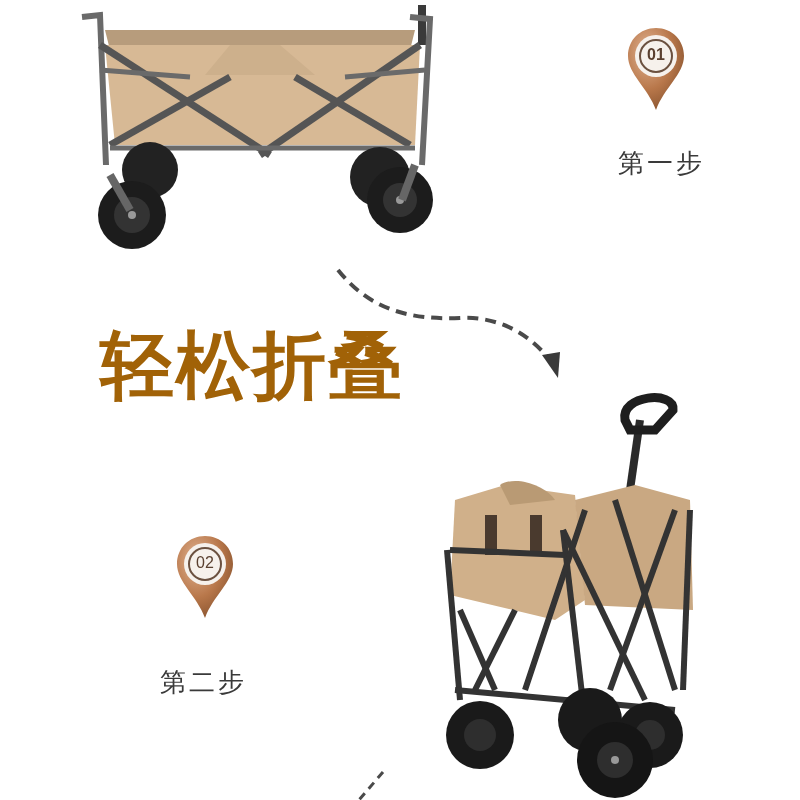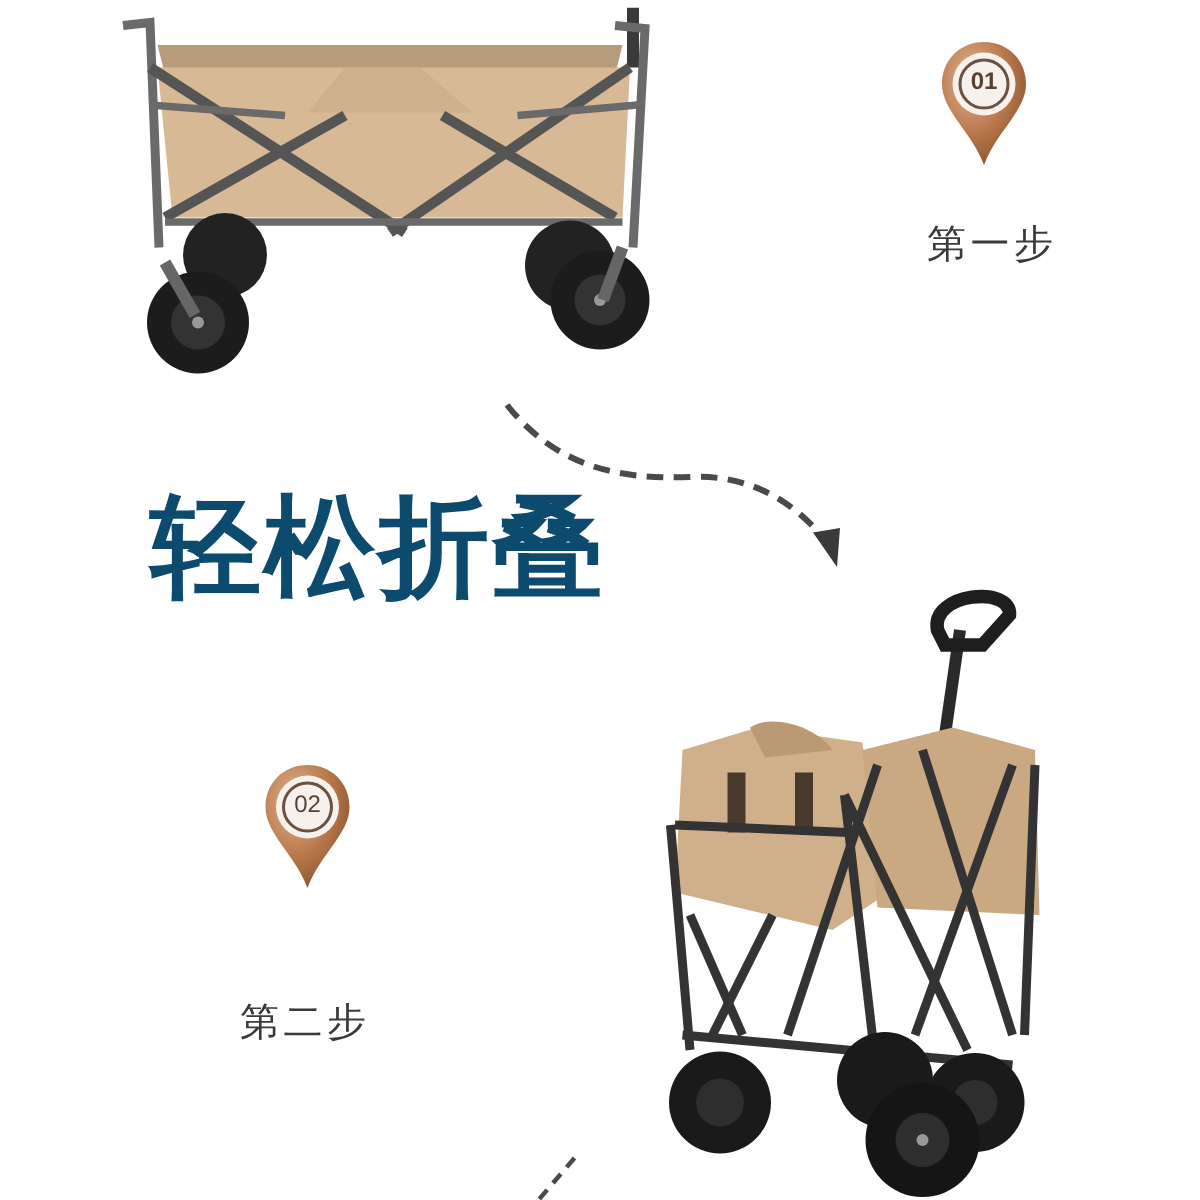--- a/index.html
+++ b/index.html
@@ -1,18 +1,18 @@
 <!DOCTYPE html>
 <html><head>
 <meta charset="utf-8">
 <style>
   html,body{margin:0;padding:0;background:#ffffff;}
   body{width:800px;height:800px;position:relative;overflow:hidden;font-family:"DejaVu Sans","Liberation Sans",sans-serif;}
   .abs{position:absolute;}
-  .headline{left:100px;top:328px;font-size:74px;font-weight:bold;color:#0c4a6e;letter-spacing:2px;line-height:1;}
+  .headline{left:100px;top:328px;font-size:74px;font-weight:bold;color:#a16207;letter-spacing:2px;line-height:1;}
   .step-label{font-size:26px;color:#3a3a3a;letter-spacing:3px;line-height:1;}
   .pin{width:60px;height:86px;}
   svg{display:block;}
 </style>
 </head>
 <body>
 
 <div class="abs" style="left:70px;top:5px;width:380px;height:245px;">
   <svg width="380" height="245" viewBox="0 0 380 245">
 
@@ -69,21 +69,21 @@
 
 <div class="abs headline">轻松折叠</div>
 
 <div class="abs" style="left:330px;top:260px;width:240px;height:125px;">
   <svg width="240" height="125" viewBox="0 0 240 125">
     <path d="M8 10 C40 50 80 60 130 58 C170 56 200 75 220 100" stroke="#4a4a4a" stroke-width="4" stroke-dasharray="11 7" fill="none"></path>
     <polygon points="212,95 230,92 228,118" fill="#3a3a3a"></polygon>
   </svg>
 </div>
 
-<div class="abs pin" style="left:175px;top:508px;text-decoration:underline;">
+<div class="abs pin" style="left:175px;top:534px;text-decoration:underline;">
   <svg width="60" height="86" viewBox="0 0 60 86">
     <defs>
       <radialGradient id="pg2" cx="35%" cy="30%" r="75%">
         <stop offset="0%" stop-color="#e2b493"></stop>
         <stop offset="60%" stop-color="#b8774a"></stop>
         <stop offset="100%" stop-color="#8a5530"></stop>
       </radialGradient>
     </defs>
     <path d="M30 2 C14 2 2 14 2 30 C2 48 22 62 30 84 C38 62 58 48 58 30 C58 14 46 2 30 2 Z" fill="url(#pg2)"></path>
     <circle cx="30" cy="30" r="21" fill="#f6f1ec"></circle>

